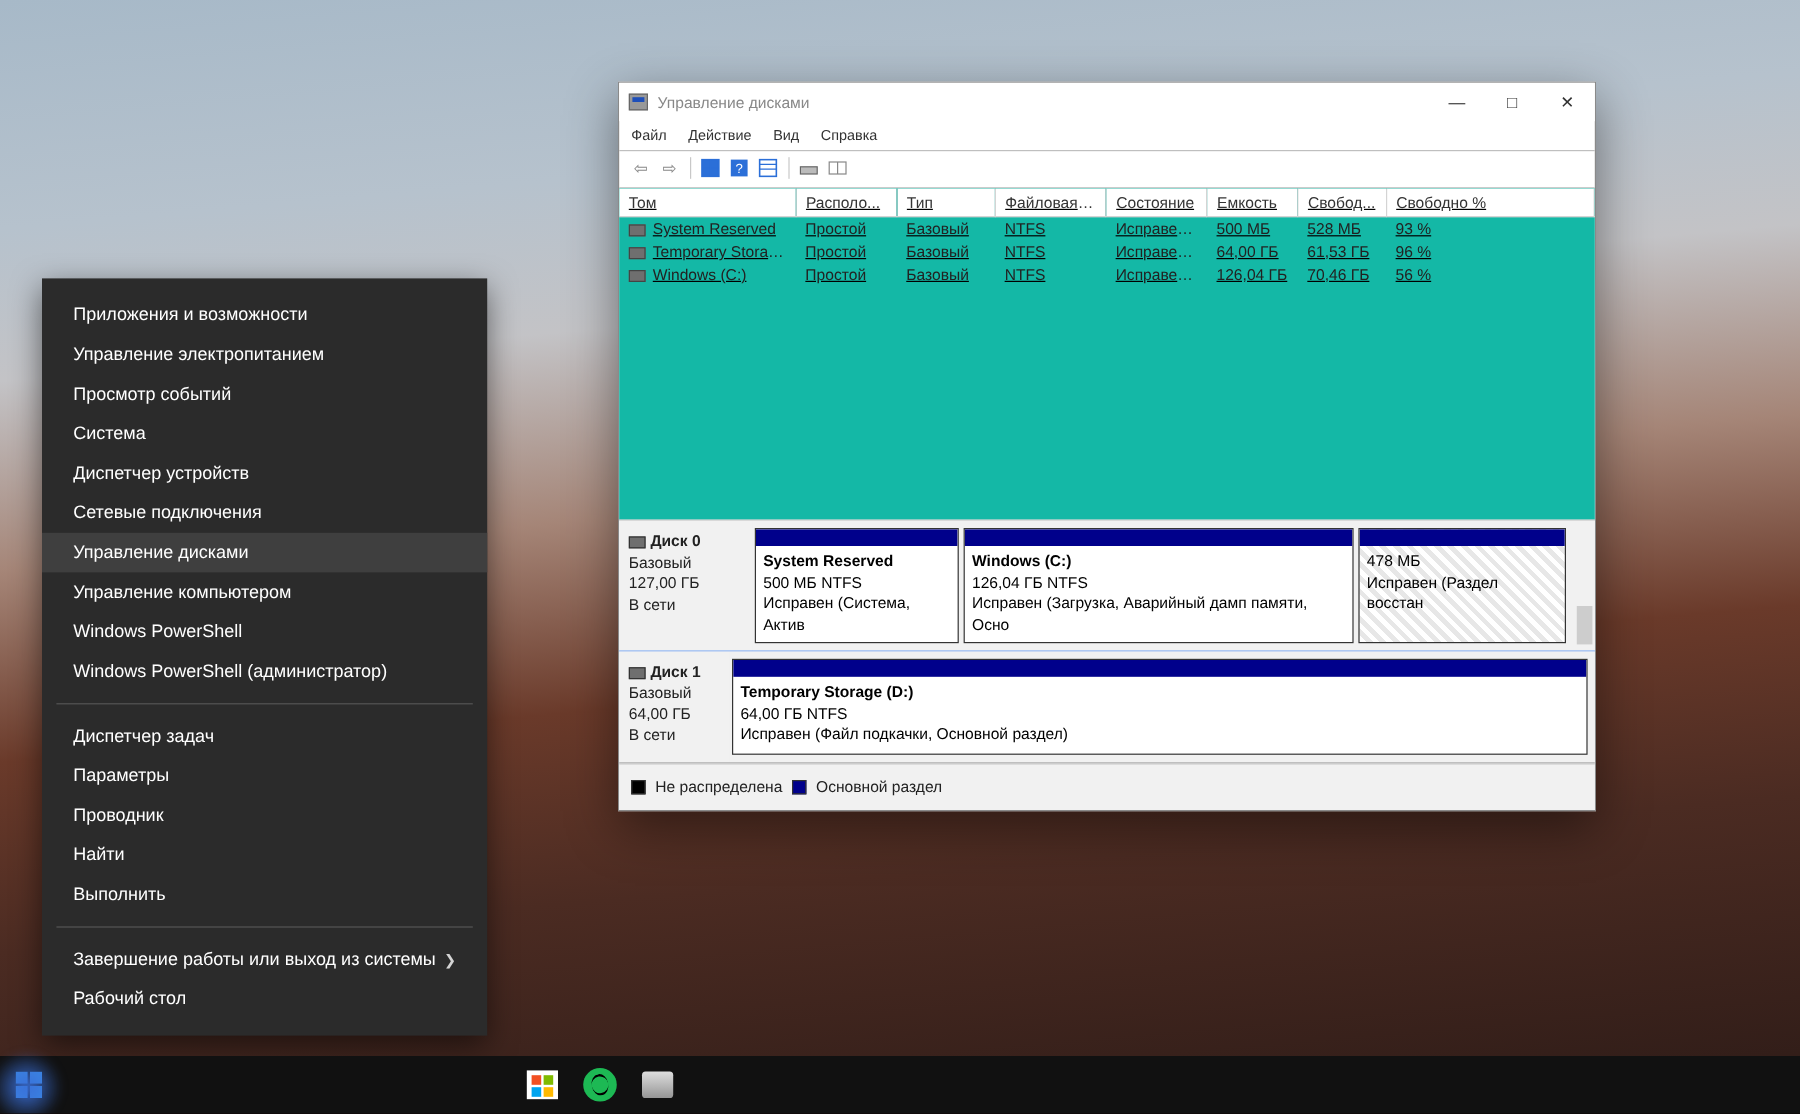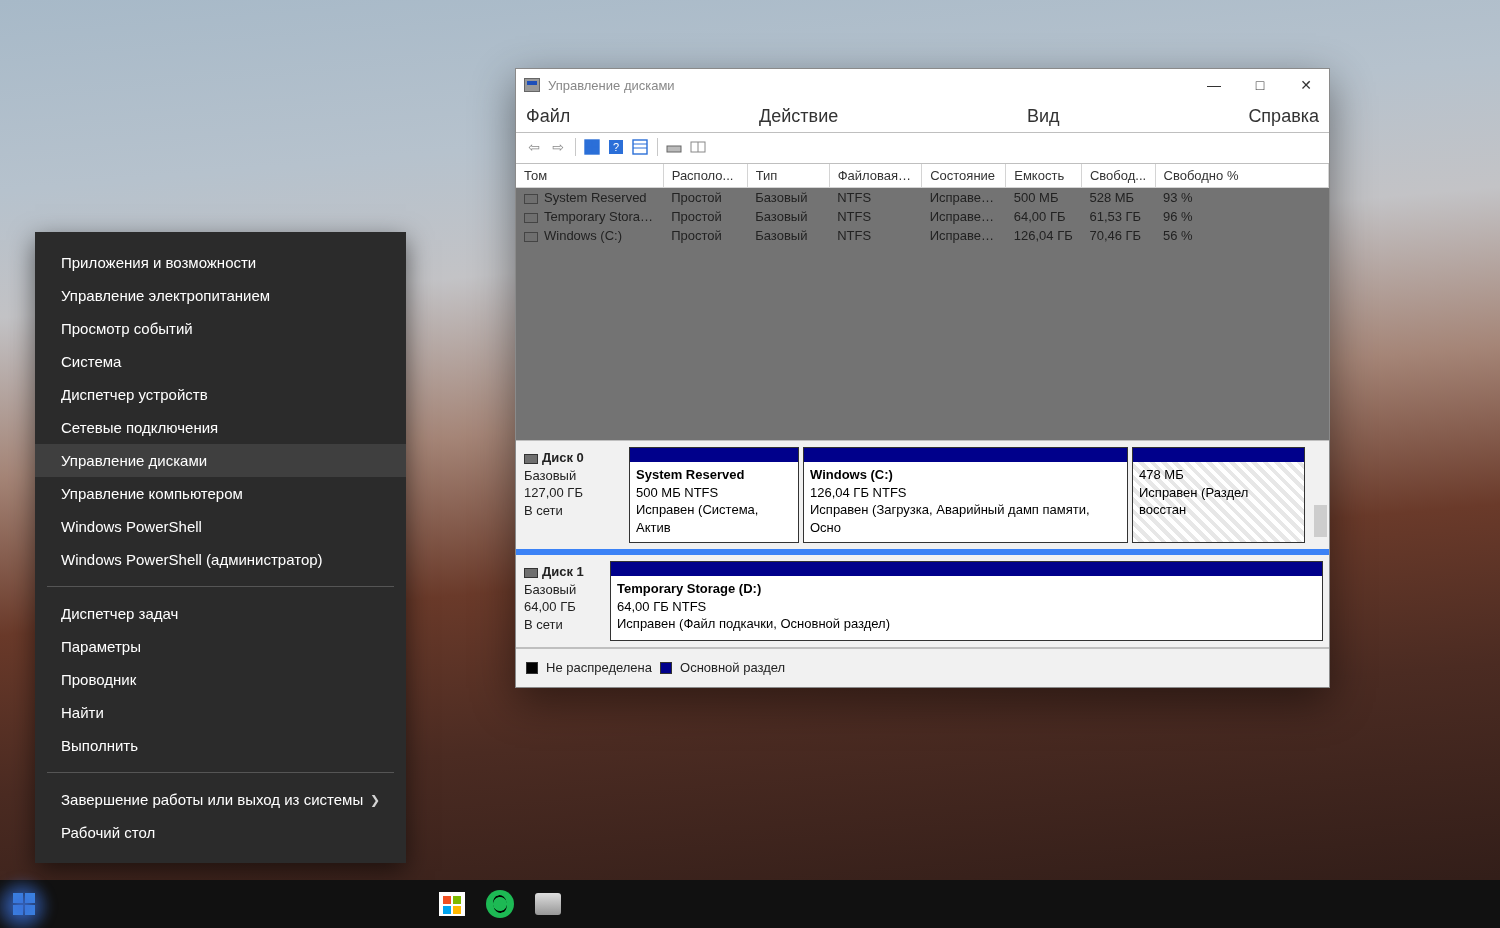--- a/index.html
+++ b/index.html
@@ -40,45 +40,45 @@
   background: #fff; font-size: 13px; color: #888;
 }
 .titlebar .app-icon { width: 16px; height: 14px; margin-right: 8px; background: #999; border: 1px solid #666; position: relative; }
 .titlebar .app-icon::after { content: ""; position: absolute; left: 2px; right: 2px; top: 2px; height: 4px; background: #1e4fb9; }
 .titlebar .title { flex: 1; }
 .titlebar .controls { display: flex; height: 100%; }
 .titlebar .controls button {
   width: 46px; height: 100%; border: none; background: transparent; font-size: 14px; color: #333; cursor: default;
 }
 
-.menubar { padding: 5px 10px; font-size: 18px; color: #333; display: flex; gap: 18px; justify-content: space-between; }
+.menubar { padding: 5px 10px; font-size: 12px; color: #333; display: flex; gap: 18px; }
 .menubar span { cursor: default; }
 
 .toolbar { padding: 4px 8px 6px; display: flex; align-items: center; gap: 4px; border-bottom: 1px solid #bfbfbf; border-top: 1px solid #bfbfbf; }
 .tb { width: 20px; height: 20px; display: inline-flex; align-items: center; justify-content: center; font-size: 14px; color: #888; }
 .tb svg { width: 16px; height: 16px; }
 .tb.sepv { width: 6px; }
 .tb.sepv::after { content: ""; display: block; width: 1px; height: 18px; background: #c8c8c8; }
 .tb .ico-blue { fill: #2b6fd8; }
 
 
-.listwrap { height: 276px; overflow: hidden; background: #737373; }
+.listwrap { height: 276px; overflow: hidden; background: #14b8a6; text-decoration: underline; }
 table.lv { width: 100%; border-collapse: collapse; font-size: 13px; table-layout: fixed; }
 table.lv th {
   text-align: left; font-weight: 400; padding: 4px 8px; background: #fff;
   border-right: 1px solid #d4d4d4; border-bottom: 1px solid #d4d4d4; color: #333;
   overflow: hidden; text-overflow: ellipsis; white-space: nowrap;
 }
 table.lv td { padding: 2px 8px; white-space: nowrap; overflow: hidden; text-overflow: ellipsis; color: #222; }
 .vi { display: inline-block; width: 14px; height: 10px; margin-right: 6px; background: #6f6f6f; border: 1px solid #444; vertical-align: middle; }
 .vi.blue { background: #2b6fd8; }
 
 
 .gv { padding: 0; border-top: 1px solid #bfbfbf; }
-.disk-row { display: flex; border-bottom: 6px solid #3b82f6; background: #f1f1f1; position: relative; }
+.disk-row { display: flex; border-bottom: 1px solid #3b82f6; background: #f1f1f1; position: relative; }
 .disk-row:last-child { border-bottom: 1px solid #bfbfbf; }
 .disk-head {
   width: 111px; padding: 8px 8px 10px 8px; font-size: 13px; color: #222; background: #f1f1f1; line-height: 1.35;
 }
 .disk-head .hd-icon { display: inline-block; width: 14px; height: 10px; background: #6f6f6f; border: 1px solid #333; margin-right: 4px; vertical-align: middle; }
 .disk-head b { font-weight: 700; }
 .disk-body { flex: 1; display: flex; padding: 6px 6px 6px 2px; gap: 4px; background: #f1f1f1; }
 .part {
   border: 1px solid #333; background: #fff; position: relative; min-height: 80px; overflow: hidden;
   font-size: 13px; line-height: 1.35;

